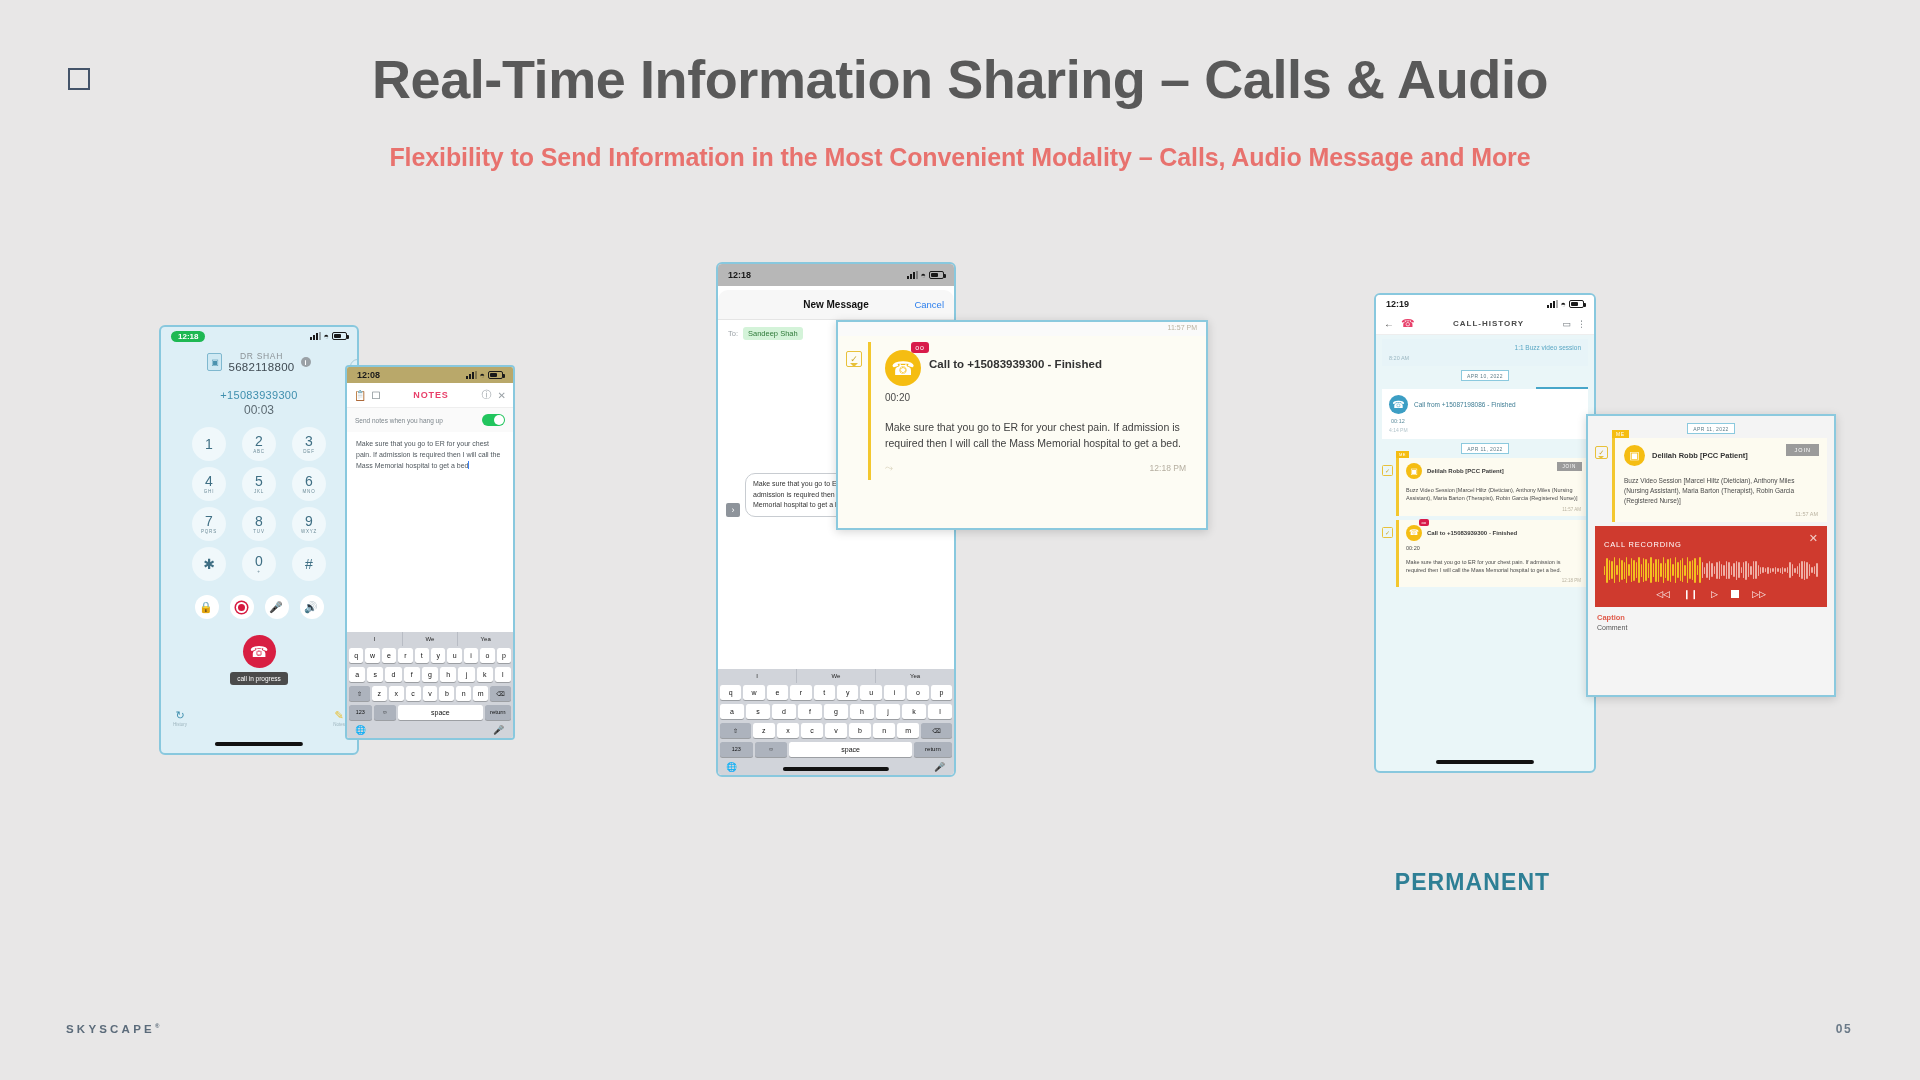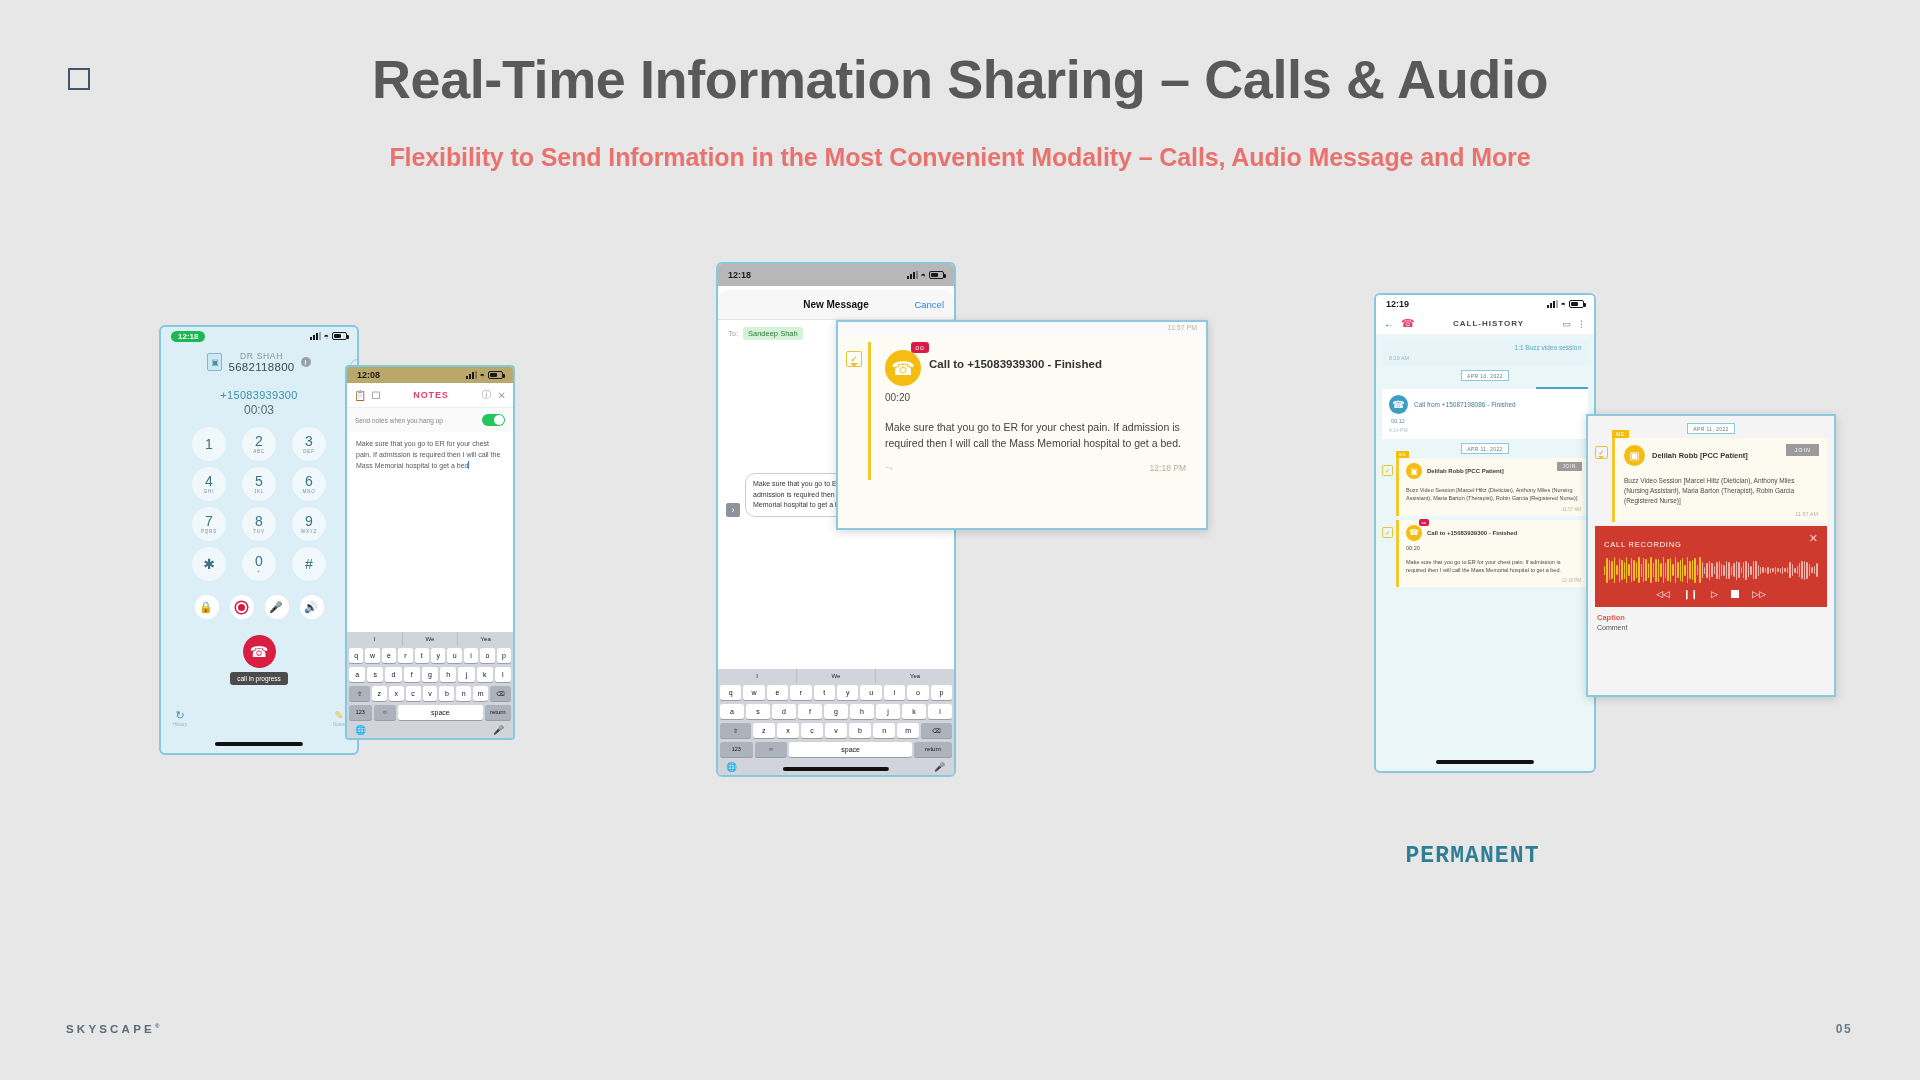--- a/index.html
+++ b/index.html
@@ -283,21 +283,21 @@
   .rec-ctrls .sq { width:8px;height:8px;background:#fff; display:block;}
   .rc-caption { font-size:7.5px; color:#e05b4b; font-weight:bold; padding:6px 9px 0 9px;}
   .rc-comment { font-size:7px; color:#555; padding:2px 9px 0 9px;}
 
   
   .cap { position:absolute; text-align:center; }
   .cap h3 { font-size:23px; font-weight:bold; color:#2e7f95; letter-spacing:1.1px; }
   .cap p { font-size:19.5px; color:#1f1f1f; line-height:1.62; margin-top:23px; }
   #cap-1 { left:62px; top:846px; width:395px; }
   #cap-2 { left:560px; top:840px; width:560px; }
-  #cap-3 { left:1200px; top:843px; width:545px;font-family:Liberation Mono, monospace; }
+  #cap-3 { left:1200px; top:869px; width:545px; }
 
   
   .brand { position:absolute; left:66px; bottom:45px; font-size:11.5px; font-weight:bold;
     color:#5b6b7a; letter-spacing:3.2px; }
   .brand sup { font-size:6px; letter-spacing:0; }
   .pagenum { position:absolute; right:68px; bottom:44px; font-size:12px; font-weight:bold;
     color:#6b7a88; letter-spacing:1.4px; }
 </style>
 </head>
 <body>

